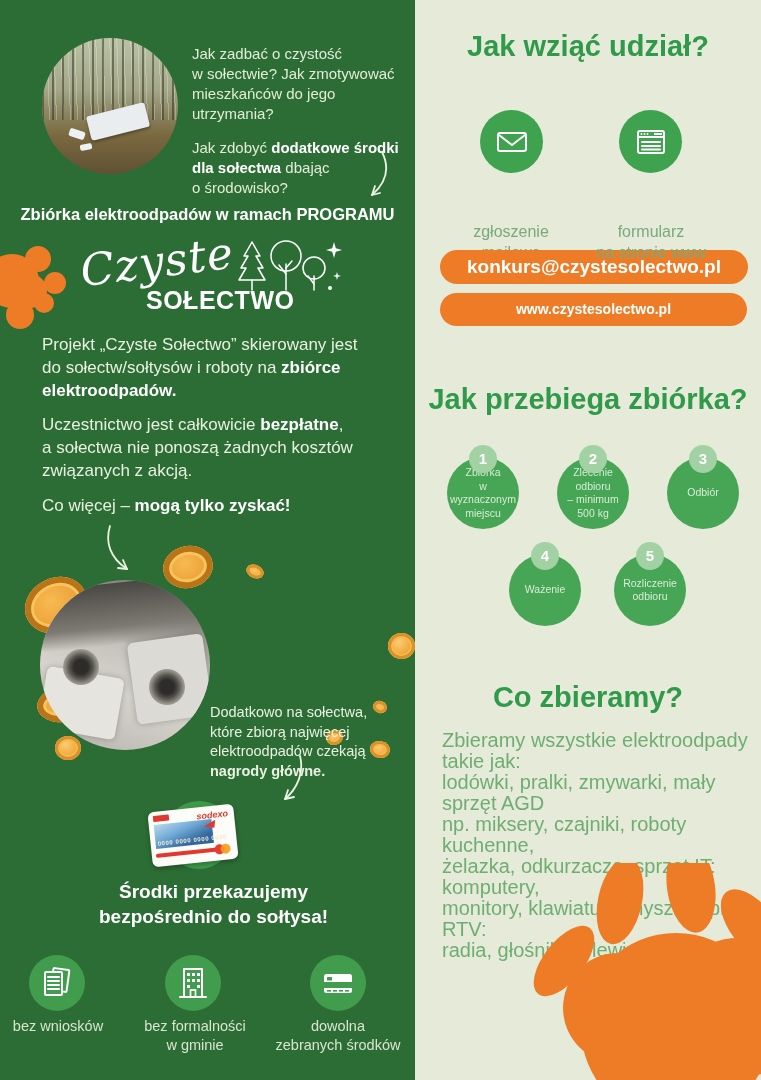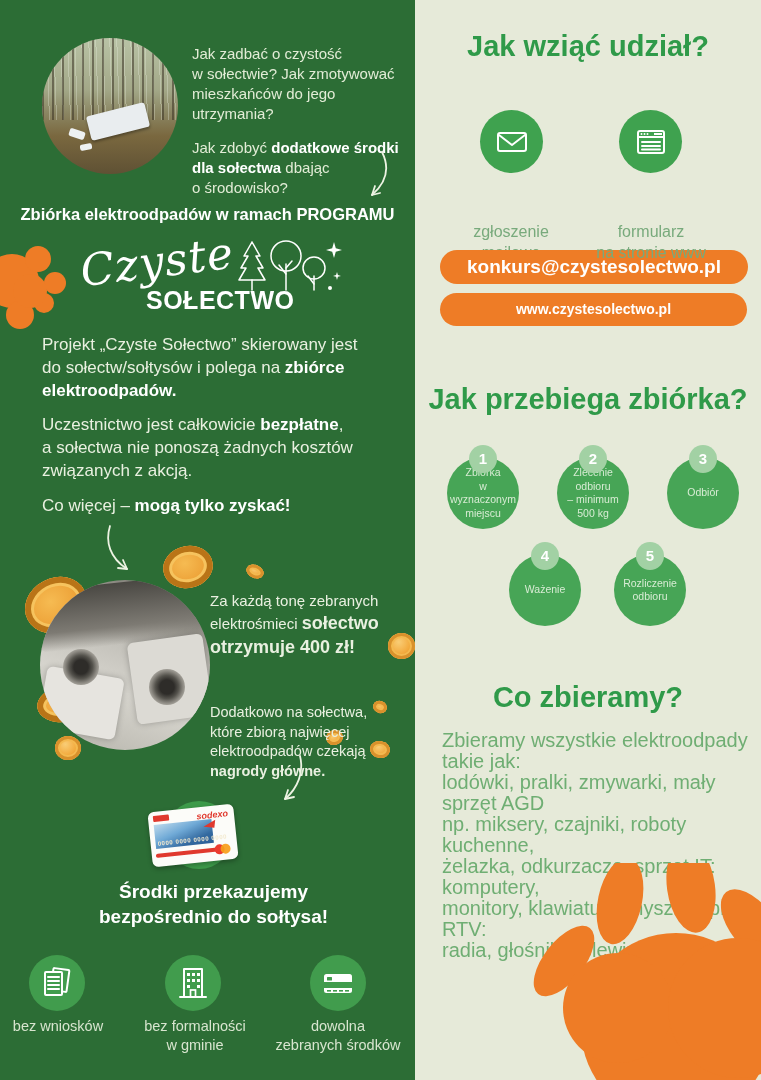--- a/index.html
+++ b/index.html
@@ -151,21 +151,21 @@
       </g>
       <g fill="#fff">
         <path d="M96 8 L97.8 14.2 L104 16 L97.8 17.8 L96 24 L94.2 17.8 L88 16 L94.2 14.2 Z"></path>
         <path d="M99 38 L99.9 41 L103 41.9 L99.9 42.8 L99 46 L98.1 42.8 L95 41.9 L98.1 41 Z"></path>
         <circle cx="92" cy="54" r="2"></circle>
       </g>
     </svg>
   </div>
 
   <p class="abs para"><span>Projekt „Czyste Sołectwo” skierowany jest
-do sołectw/sołtysów i polega na </span><b>zbiórce elektroodpadów.</b></p>
+do sołectw/sołtysów i roboty na </span><b>zbiórce elektroodpadów.</b></p>
   <p class="abs para p2"><span>Uczestnictwo jest całkowicie </span><b>bezpłatne</b><span>,
 a sołectwa nie ponoszą żadnych kosztów
 związanych z akcją.</span></p>
   <p class="abs para p3"><span>Co więcej – </span><b>mogą tylko zyskać!</b></p>
 
   <svg class="abs" style="left:100px;top:522px;" width="44" height="54">
     <path class="arrow" d="M10,4 C5,20 10,36 27,47"></path>
     <path class="arrow" d="M27,47 L18,46 M27,47 L23,38"></path>
   </svg>
 
@@ -180,22 +180,20 @@
   <div class="coin" style="left:370px;top:741px;width:20px;height:17px;transform:rotate(10deg);"></div>
 
   <div class="abs appliance">
     <div class="mess"></div>
     <div class="panel1"></div>
     <div class="panel2"></div>
     <div class="drum" style="left:23px;top:69px;"></div>
     <div class="drum" style="left:109px;top:89px;"></div>
   </div>
 
-  <p class="abs reward"><span>Za każdą tonę zebranych
-elektrośmieci </span><b>sołectwo otrzymuje 400 zł!</b></p>
   <p class="abs bonus"><span>Dodatkowo na sołectwa,
 które zbiorą najwięcej
 elektroodpadów czekają
 </span><b>nagrody główne.</b></p>
 
   <svg class="abs" style="left:276px;top:752px;" width="32" height="54">
     <path class="arrow" d="M24,4 C28,20 22,36 9,47"></path>
     <path class="arrow" d="M9,47 L18,45 M9,47 L12,38"></path>
   </svg>
 

